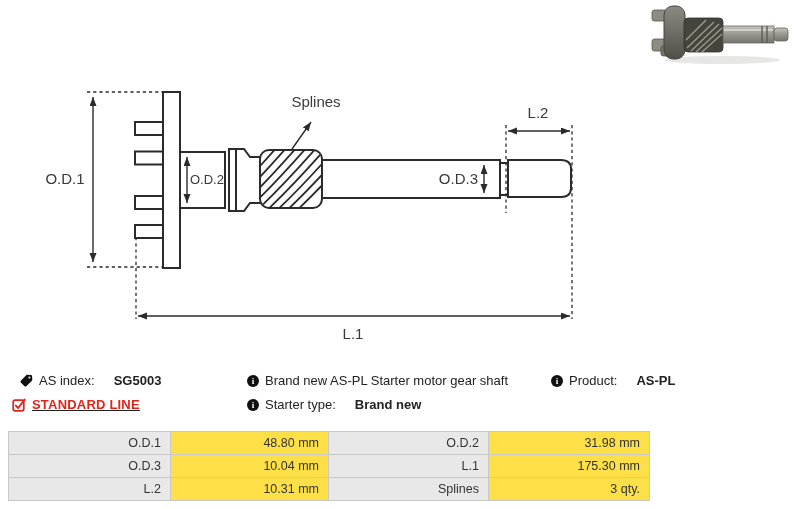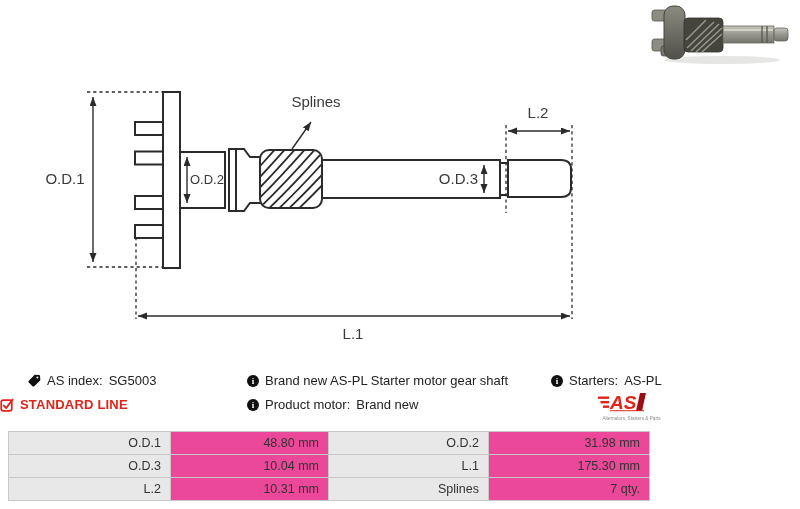--- a/index.html
+++ b/index.html
@@ -3,38 +3,38 @@
 <meta charset="utf-8">
 <style>
   html,body{margin:0;padding:0;background:#fff;}
   .page{position:relative;width:800px;height:509px;background:#fff;overflow:hidden;
         font-family:"Liberation Sans",sans-serif;}
   svg text{font-family:"Liberation Sans",sans-serif;}
 
   
   .info-item{position:absolute;display:flex;align-items:center;gap:6px;
              font-size:13px;color:#222;white-space:nowrap;}
-  .info-item b{font-weight:normal;}
+  .info-item b{font-weight:bold;margin-left:13px;}
   .red{color:#e2231a;font-weight:bold;letter-spacing:.2px;}
   .iicon{width:12px;height:12px;border-radius:50%;background:#111;color:#fff;
          display:inline-flex;align-items:center;justify-content:center;
          font-size:9px;font-weight:bold;font-family:"Liberation Serif",serif;flex:0 0 auto;}
 
   
   .aslogo{position:absolute;left:596px;top:392px;width:58px;text-align:center;}
   .aslogo-sub{font-size:6px;color:#8a8a8a;white-space:nowrap;
               transform:scale(.78);transform-origin:center top;margin-top:-1px;}
 
   
   table.spec{position:absolute;left:8px;top:431px;border-collapse:collapse;
              font-size:12.5px;color:#333;table-layout:fixed;}
   table.spec td{border:1px solid #c8c8c8;height:22px;text-align:right;
                 padding:0 9px 0 0;overflow:hidden;}
   td.tl{background:#e8e8e8;}
-  td.tv{background:#ec4899;}
+  td.tv{background:#fde047;}
 </style>
 </head>
 <body>
 
 <div class="page">
 
   <svg width="800" height="365" viewBox="0 0 800 365" style="position:absolute;left:0;top:0;">
     <defs>
       <marker id="ah" markerUnits="userSpaceOnUse" markerWidth="10" markerHeight="8" refX="9" refY="3.5" orient="auto-start-reverse">
         <path d="M0,0 L9,3.5 L0,7 Z" fill="#2b2b2b"></path>
@@ -120,65 +120,54 @@
     <g fill="#3a3a3a" font-size="15">
       <text x="65" y="184" text-anchor="middle">O.D.1</text>
       <text x="190" y="184" font-size="13" text-anchor="start">O.D.2</text>
       <text x="478" y="184" text-anchor="end">O.D.3</text>
       <text x="353" y="339" text-anchor="middle">L.1</text>
       <text x="538" y="118" text-anchor="middle">L.2</text>
       <text x="316" y="107" text-anchor="middle">Splines</text>
     </g>
   </svg>
 
-  <div class="info-item" style="left:28px;top:373px;">
+  <div class="info-item" style="left:20px;top:373px;">
     <svg width="13" height="13" viewBox="0 0 13 13">
       <path d="M0.8,6.8 L6.2,1.2 C6.5,0.9 6.9,0.75 7.3,0.78 L10.8,1 C11.5,1.05 12,1.55 12.05,2.2 L12.3,5.7 C12.33,6.1 12.18,6.5 11.9,6.8 L6.3,12.2 C5.8,12.7 5,12.7 4.5,12.2 L0.8,8.6 C0.3,8.1 0.3,7.3 0.8,6.8 Z" fill="#111"></path>
       <circle cx="9.4" cy="3.6" r="1" fill="#fff"></circle>
     </svg>
     <span>AS index:</span>
     <b>SG5003</b>
   </div>
 
-  <div class="info-item" style="left:0;top:397px;">
+  <div class="info-item" style="left:12px;top:397px;text-decoration:underline;">
     <svg width="14" height="14" viewBox="0 0 14 14">
       <rect x="1.2" y="2.2" width="10.6" height="10.6" rx="2" fill="none" stroke="#e2231a" stroke-width="1.7"></rect>
       <path d="M3.8,7.6 L6.2,10 L12.6,1.6" fill="none" stroke="#e2231a" stroke-width="1.9" stroke-linecap="round" stroke-linejoin="round"></path>
     </svg>
     <span class="red">STANDARD LINE</span>
   </div>
 
   <div class="info-item" style="left:247px;top:373px;">
     <span class="iicon">i</span>
     <span>Brand new AS-PL Starter motor gear shaft</span>
   </div>
 
   <div class="info-item" style="left:247px;top:397px;">
     <span class="iicon">i</span>
-    <span>Product motor:</span>
+    <span>Starter type:</span>
     <b>Brand new</b>
   </div>
 
   <div class="info-item" style="left:551px;top:373px;">
     <span class="iicon">i</span>
-    <span>Starters:</span>
+    <span>Product:</span>
     <b>AS-PL</b>
   </div>
 
-  <div class="aslogo">
-    <svg width="58" height="21" viewBox="0 0 58 21">
-      <rect x="2" y="4.5" width="11" height="2.4" fill="#e2231a"></rect>
-      <rect x="4.5" y="9" width="8.5" height="2.4" fill="#e2231a"></rect>
-      <rect x="7" y="13.5" width="6" height="2.4" fill="#e2231a"></rect>
-      <text x="14" y="17" font-size="19" font-weight="bold" font-style="italic" fill="#e2231a">AS</text>
-      <path d="M44,1 L50,1 L46,19 L40,19 Z" fill="#9c0f15"></path>
-      <rect x="14" y="18.2" width="34" height="1" fill="#e2231a"></rect>
-    </svg>
-    <div class="aslogo-sub">Alternators, Starters &amp; Parts</div>
-  </div>
 
   <table class="spec">
     <colgroup>
       <col style="width:162px">
         <col style="width:158px">
       <col style="width:160px">
         <col style="width:161px">
     </colgroup>
     <tbody>
       <tr>
@@ -190,18 +179,18 @@
       <tr>
         <td class="tl">O.D.3</td>
         <td class="tv">10.04 mm</td>
         <td class="tl">L.1</td>
         <td class="tv">175.30 mm</td>
       </tr>
       <tr>
         <td class="tl">L.2</td>
         <td class="tv">10.31 mm</td>
         <td class="tl">Splines</td>
-        <td class="tv">7 qty.</td>
+        <td class="tv">3 qty.</td>
       </tr>
     </tbody>
   </table>
 
 </div>
 
 </body></html>

